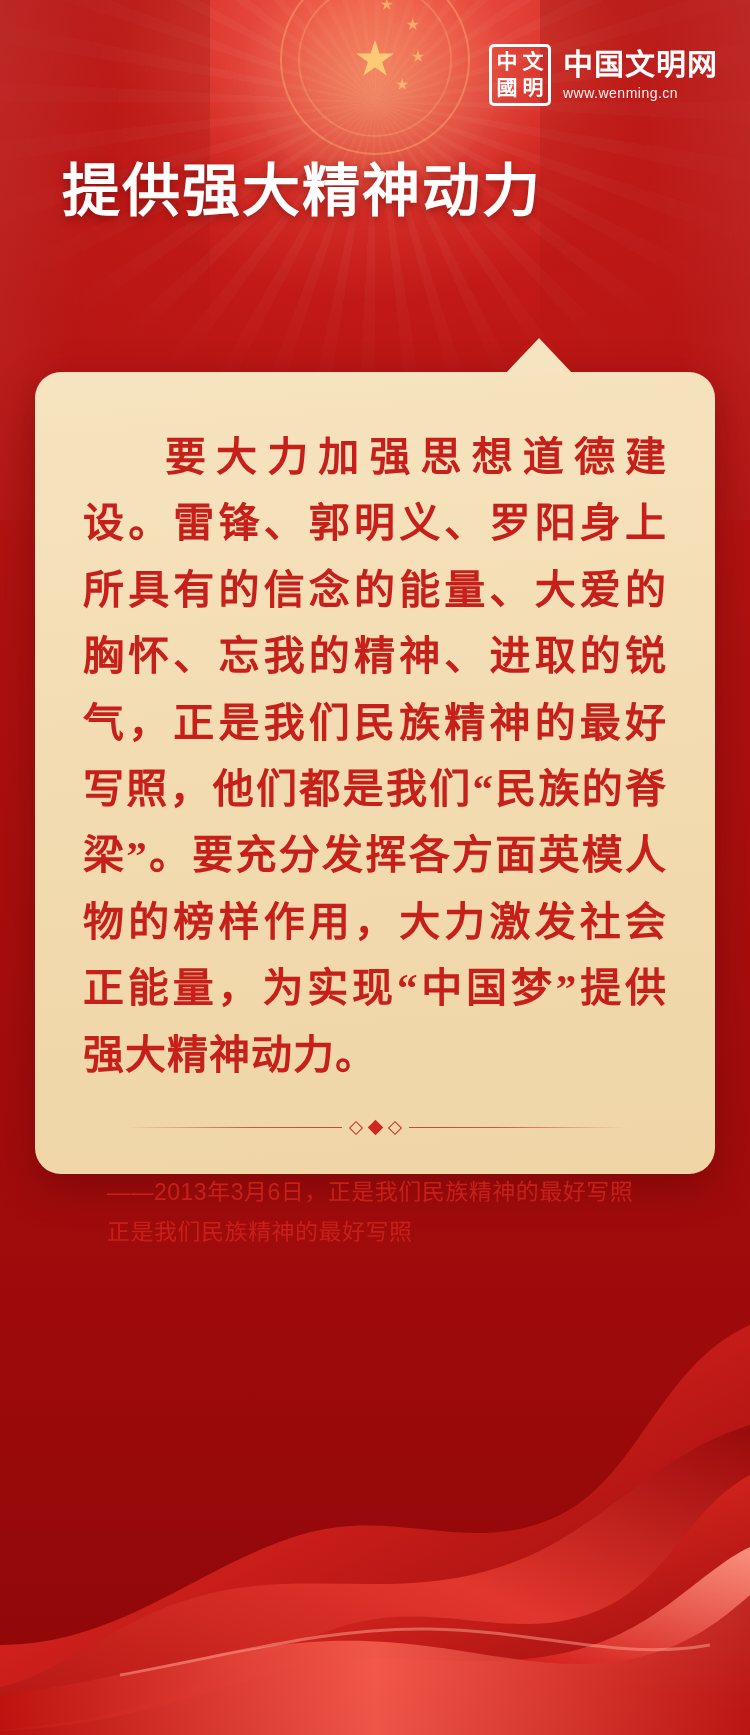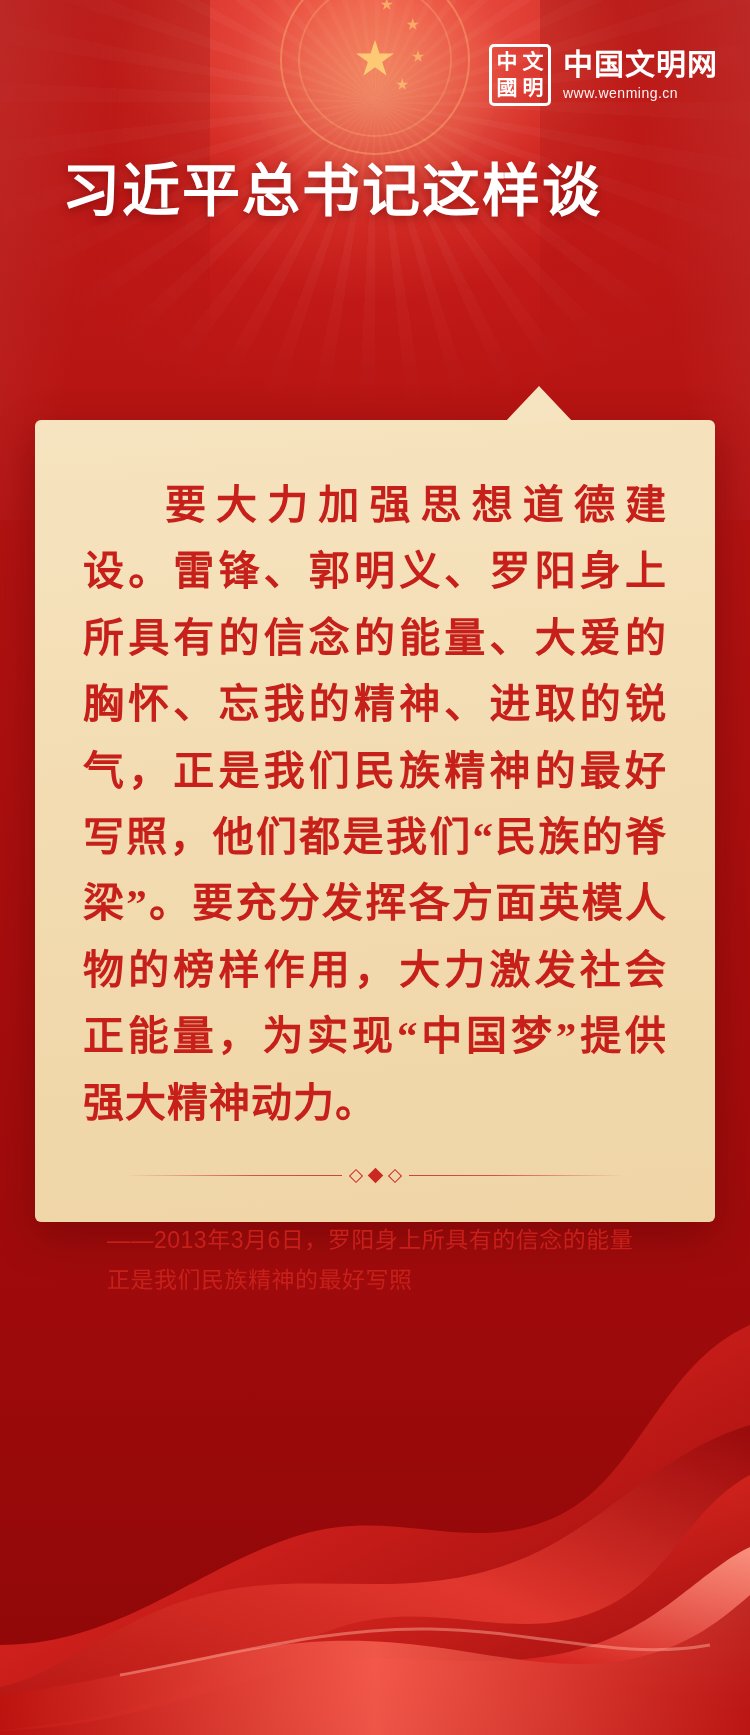--- a/index.html
+++ b/index.html
@@ -169,24 +169,23 @@
   }
 
   
   .card {
     position: absolute;
     left: 35px;
     top: 372px;
     width: 680px;
     height: 802px;
     background: linear-gradient(175deg, #f6e4c0 0%, #f3dcb2 45%, #efd5a6 100%);
-    border-radius: 6px;
+    border-radius: 26px;
     box-shadow: 0 14px 40px rgba(70,0,0,0.35);
     z-index: 4;
-    margin-top: 48px;
   }
   .card .notch {
     position: absolute;
     top: -34px;
     left: 470px;
     width: 0;
     height: 0;
     border-left: 34px solid transparent;
     border-right: 34px solid transparent;
     border-bottom: 36px solid #f6e4c0;
@@ -277,21 +276,21 @@
       <span>國</span>
       <span>明</span>
     </div>
     <div class="wordmark">
       <div class="cn">中国文明网</div>
       <div class="url">www.wenming.cn</div>
     </div>
   </div>
 
   <div class="headline">
-    <div class="line">习近平总书记这样谈</div>
+    <div class="line">提供强大精神动力</div>
   </div>
 
   <svg class="ribbon" viewBox="0 0 750 560" preserveAspectRatio="none">
     <defs>
       <linearGradient id="rb1" x1="0" y1="0" x2="1" y2="1">
         <stop offset="0%" stop-color="#f2554a"></stop>
         <stop offset="40%" stop-color="#d2211d"></stop>
         <stop offset="100%" stop-color="#8c0707"></stop>
       </linearGradient>
       <linearGradient id="rb2" x1="0" y1="1" x2="1" y2="0">
@@ -308,21 +307,21 @@
     <div class="notch"></div>
     <div class="quote">要大力加强思想道德建设。雷锋、郭明义、罗阳身上所具有的信念的能量、大爱的胸怀、忘我的精神、进取的锐气，正是我们民族精神的最好写照，他们都是我们“民族的脊梁”。要充分发挥各方面英模人物的榜样作用，大力激发社会正能量，为实现“中国梦”提供强大精神动力。</div>
     <div class="divider">
       <div class="bar"></div>
       <div class="dia small"></div>
       <div class="dia"></div>
       <div class="dia small"></div>
       <div class="bar right"></div>
     </div>
     <div class="attribution">
-      <div>——2013年3月6日，罗阳身上所具有的信念的能量</div>
+      <div>——2013年3月6日，正是我们民族精神的最好写照</div>
       <div>正是我们民族精神的最好写照</div>
     </div>
   </div>
 
   <svg class="ribbon front" viewBox="0 0 750 560" preserveAspectRatio="none">
     <defs>
       <linearGradient id="rb3" x1="0" y1="0" x2="1" y2="1">
         <stop offset="0%" stop-color="#ff7468"></stop>
         <stop offset="35%" stop-color="#e22a22"></stop>
         <stop offset="100%" stop-color="#8e0709"></stop>

